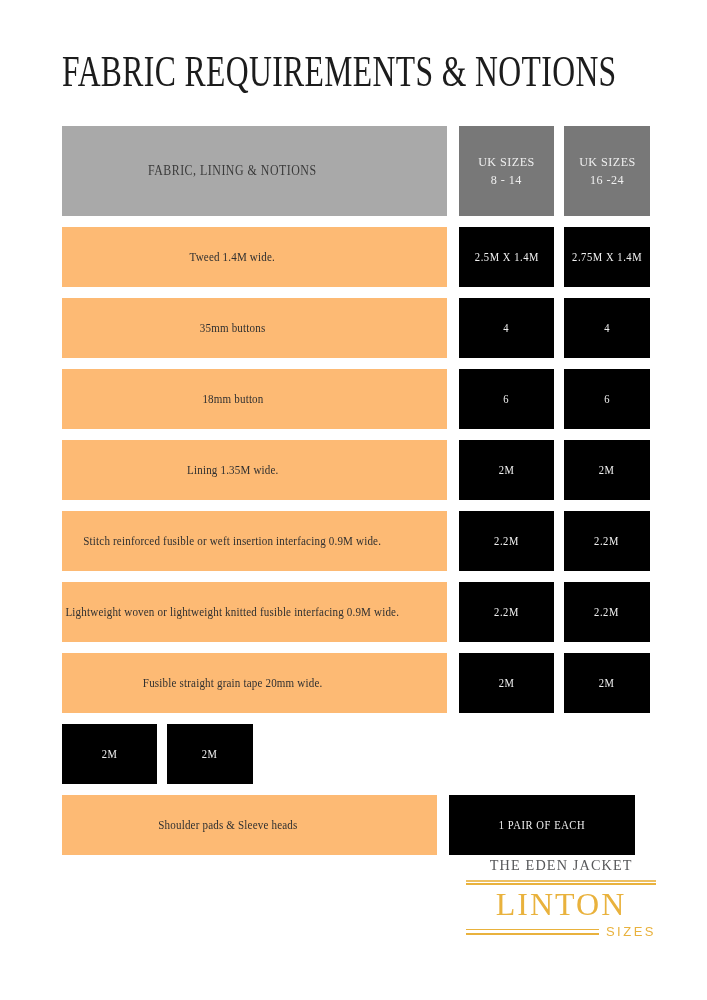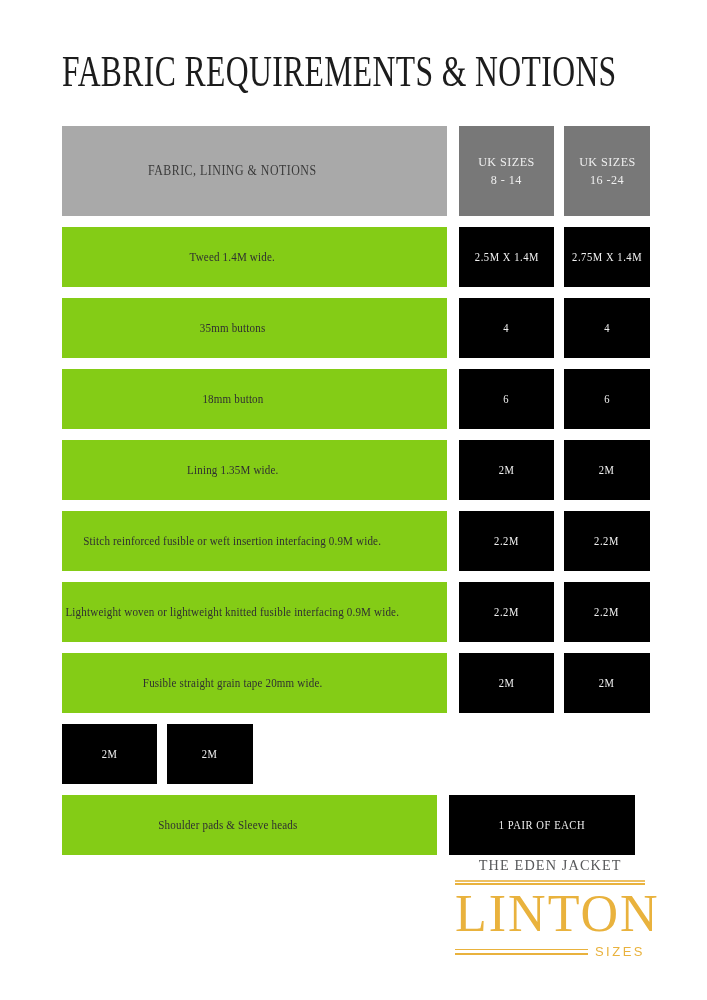--- a/index.html
+++ b/index.html
@@ -21,50 +21,50 @@
     letter-spacing:0.5px;
   }
 
   
   .table { position:absolute; left:62px; top:126px; width:588px; }
   .trow { display:flex; }
   .header-row { height:90px; margin-bottom:11px; }
   .data-row   { height:60px; margin-bottom:11px; }
 
   .cell { display:flex; align-items:center; justify-content:center; text-align:center; }
-  .label-cell { width:385px; margin-right:12px; background:#84cc16; color:#303030; }
+  .label-cell { width:385px; margin-right:12px; background:#fdba74; color:#303030; }
   .header-row .label-cell { background:#a9a9a9; color:#3a3a3a; }
   .v1 { width:95px; margin-right:10px; }
   .v2 { width:86px; }
   .value-cell { background:#000000; color:#f1f1f1; }
   .header-size { background:#787878; color:#efefef; flex-direction:column; line-height:1.35; }
   .value-span { width:191px; margin-right:15px; }
 
   .label-cell .txt {
     display:inline-block; white-space:nowrap; font-size:13px;
     transform:scaleX(0.85); transform-origin:center;
     position:relative; left:-22px; letter-spacing:0.2px;
   }
   .header-row .label-cell .txt { font-size:14px; letter-spacing:0.6px; }
   .header-size .txt { display:inline-block; white-space:nowrap; font-size:13.5px; transform:scaleX(0.9); letter-spacing:0.5px; }
   .value-cell .txt { display:inline-block; white-space:nowrap; font-size:11.5px; transform:scaleX(0.92); letter-spacing:0.6px; }
 
   
-  .footer { position:absolute; top:856px; right:62px; width:190px; text-align:center; }
+  .footer { position:absolute; top:856px; right:51px; width:190px; text-align:center; }
   .product-name {
     display:inline-block; white-space:nowrap;
     font-size:15px; color:#57585a; letter-spacing:1.2px;
     transform:scaleX(0.95);
   }
   .rule-top { margin-top:6px; }
   .rule-top .bar1 { height:2px; background:#edc063; }
   .rule-top .bar2 { height:2px; background:#e9b23d; margin-top:1px; }
   .brand-wordmark {
     margin-top:3px;
-    font-size:52px; line-height:1; color:#e9b23d;
+    font-size:32px; line-height:1; color:#e9b23d;
     letter-spacing:2px; white-space:nowrap;
   }
   .brand-bottom { display:flex; align-items:center; margin-top:4px; }
   .double-lines { flex:1; }
   .double-lines .ln { height:1.5px; background:#e9b23d; }
   .double-lines .ln + .ln { margin-top:3px; }
   .brand-sub {
     font-family:"Liberation Sans", sans-serif;
     font-size:13px; color:#e9b23d; letter-spacing:2.5px;
     margin-left:7px; white-space:nowrap;

